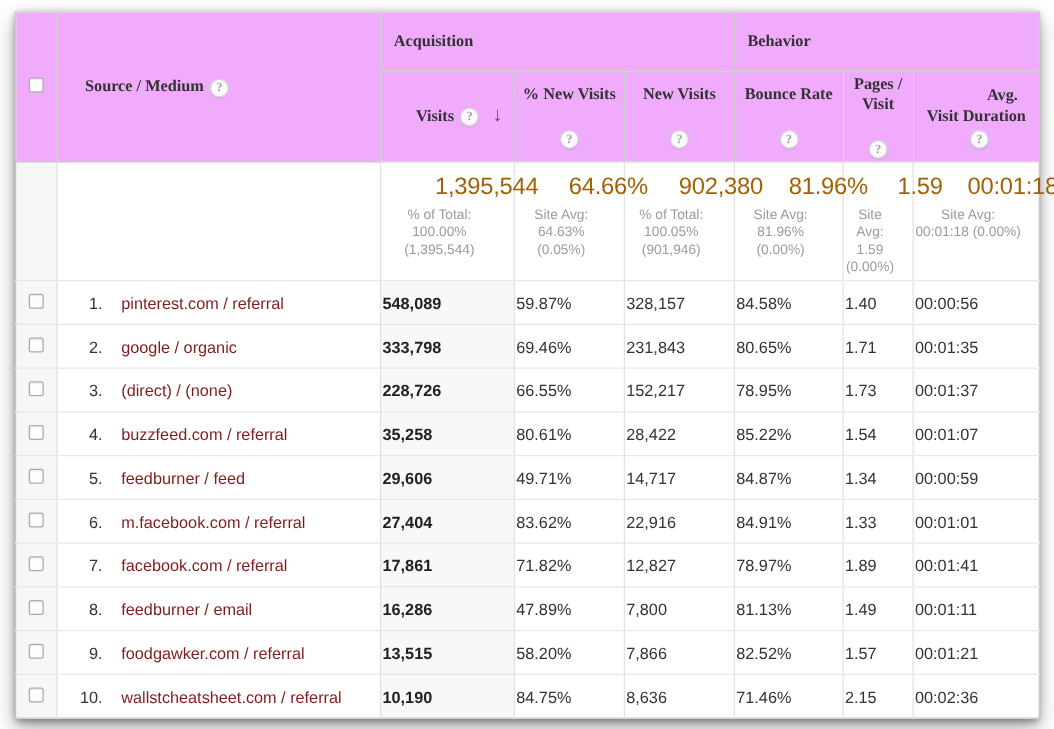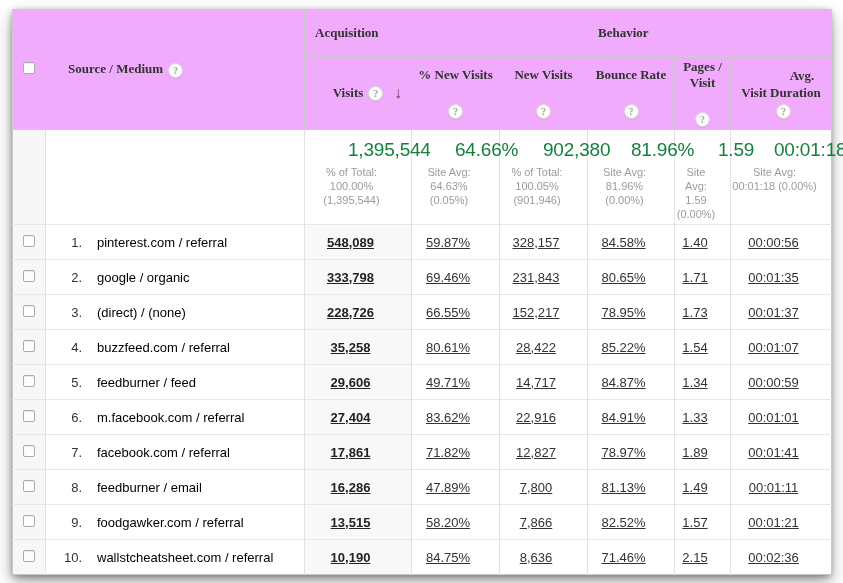--- a/index.html
+++ b/index.html
@@ -72,21 +72,21 @@
     border-left: 1px solid #e2e2e2;
     border-top: 1px solid #e7e7e7;
     background: #fff;
     vertical-align: middle;
   }
   tbody td:first-child { border-left: none; background: #f7f7f7; }
   tr.totals-row td { height: 95px; vertical-align: top; padding-top: 9px; border-top: 1px solid #c9c9c9; }
   tr.totals-row td:first-child { background: #f7f7f7; }
   .big {
     display: block; text-align: right; padding-right: 13px;
-    font-size: 19px; color: #15803d; letter-spacing: -0.2px;
+    font-size: 19px; color: #a16207; letter-spacing: -0.2px;
     white-space: nowrap;
     padding-left: 42px;
   }
   .subnote {
     display: block; text-align: center; padding-right: 13px;
     font-size: 11px; line-height: 14px; color: #9b9b9b;
     margin-top: 4px;
   }
   tr.data-row td { height: 35px; }
   td.cb-cell { text-align: center; }
@@ -98,22 +98,22 @@
     background: #fdfdfd;
     box-shadow: inset 0 1px 1px rgba(0,0,0,0.07);
     cursor: pointer;
   }
   td.src-cell { padding-left: 12px; white-space: nowrap; overflow: hidden; }
   .rank {
     display: inline-block; width: 24px;
     text-align: right; color: #333;
     margin-right: 15px;
   }
-  a.src-link { color: #000000; text-decoration: none; cursor: pointer; }
-  td.num { text-align: center; padding-right: 16px; white-space: nowrap; text-decoration: underline; }
+  a.src-link { color: #7f1d1d; text-decoration: none; cursor: pointer; }
+  td.num { text-align: left; padding-right: 16px; white-space: nowrap; }
   td.visits-cell { background: #f8f8f8; font-weight: bold; color: #222; }
 </style>
 </head>
 <body>
 
 <div class="window">
 <table class="ga">
   <colgroup>
     <col style="width:33px">
         <col style="width:259px">

